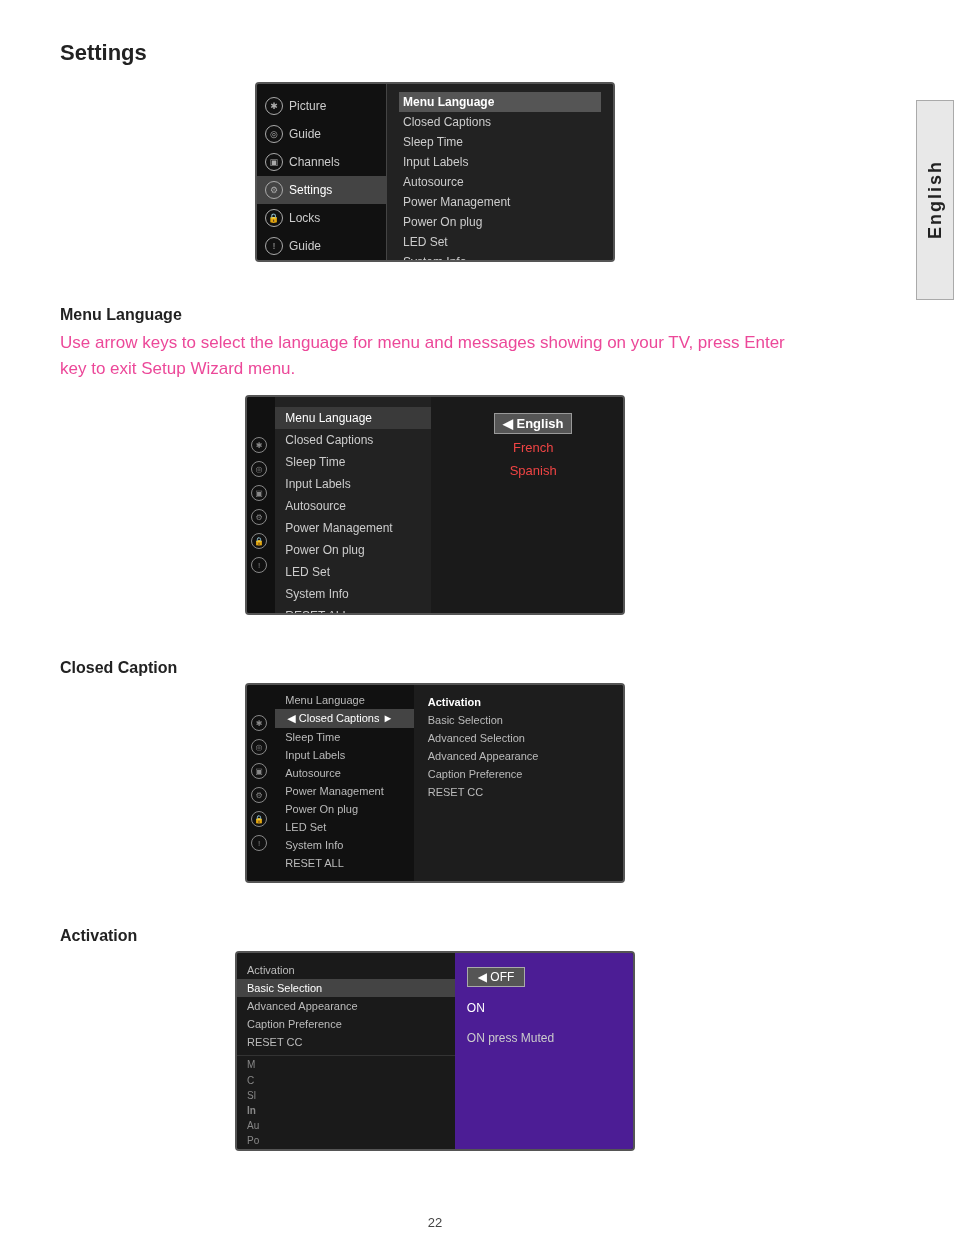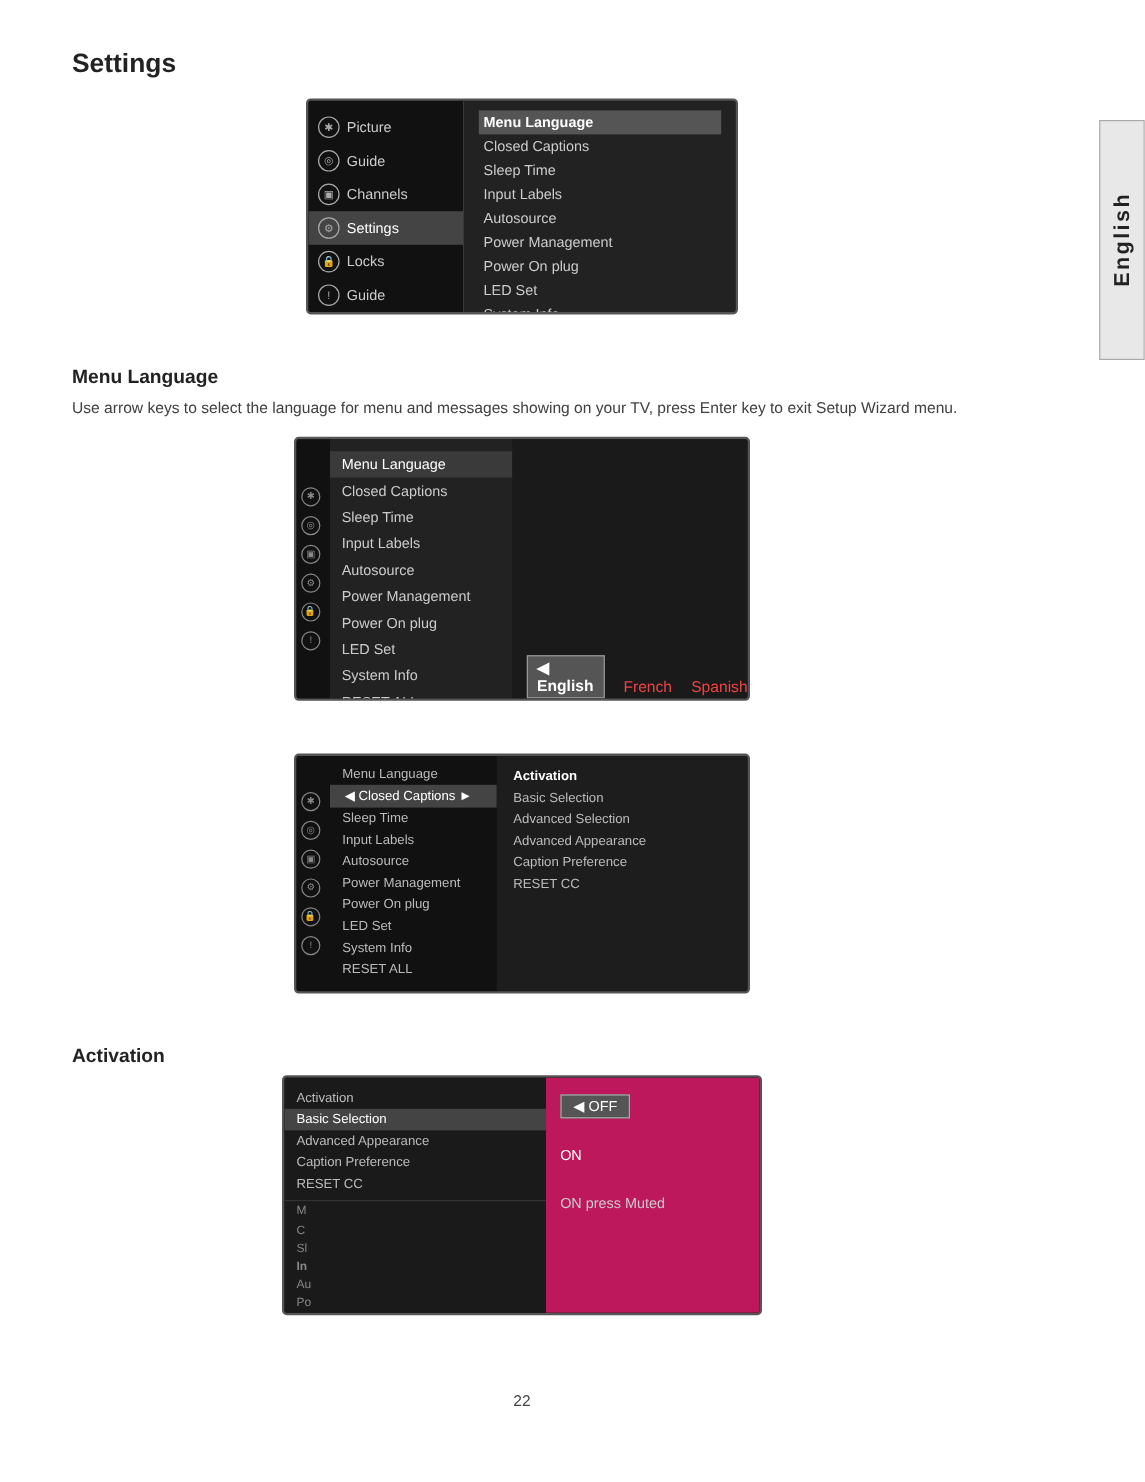--- a/index.html
+++ b/index.html
@@ -48,24 +48,24 @@
     }
 
     .section-title {
       font-size: 16px;
       font-weight: bold;
       margin-bottom: 6px;
       margin-top: 20px;
     }
 
     .section-desc {
-      font-size: 13px;
+      font-size: 17px;
       line-height: 1.5;
       margin-bottom: 14px;
-      color: #404040;
+      color: #ec4899;
     }
 
     
     .tv-screenshot {
       background: #1a1a1a;
       border: 2px solid #555;
       border-radius: 4px;
       margin: 0 auto 24px auto;
       display: block;
       overflow: hidden;
@@ -154,24 +154,24 @@
     .lang-panel .item.highlighted {
       color: #fff;
       background: #3a3a3a;
     }
 
     .lang-submenu {
       background: #1a1a1a;
       width: 55%;
       padding-top: 16px;
       display: flex;
-      flex-direction: row;
-      align-items: flex-end;
+      flex-direction: column;
+      align-items: center;
       padding-left: 12px;
-      gap: 16px;
+      gap: 4px;
     }
 
     .lang-submenu .lang-item {
       font-size: 13px;
       color: #ef4444;
       padding: 2px 0;
     }
 
     .lang-submenu .lang-item.selected {
       background: #555;
@@ -195,27 +195,27 @@
       display: flex;
     }
 
     .activation-left {
       background: #1a1a1a;
       width: 55%;
       padding: 8px 0;
     }
 
     .activation-right {
-      background: #be185d;
+      background: #4c1d95;
       width: 45%;
       display: flex;
       flex-direction: column;
       align-items: flex-start;
       padding: 14px 12px;
-      gap: 22px;
+      gap: 12px;
     }
 
     .activation-right .opt {
       font-size: 12px;
       color: #ccc;
       padding: 2px 0;
     }
 
     .activation-right .opt.selected {
       background: #555;
@@ -387,20 +387,21 @@
       </div>
 
       <div class="lang-submenu">
         <div class="lang-item selected">◀ English</div>
         <div class="lang-item">French</div>
         <div class="lang-item">Spanish</div>
       </div>
     </div>
   </div>
 
+  <div class="section-title">Closed Caption</div>
 
   <div class="screenshot-wrap">
     <div class="tv-screenshot screenshot-3">
 
       <div class="left-icons">
         <div class="icon-dot">✱</div>
         <div class="icon-dot">◎</div>
         <div class="icon-dot">▣</div>
         <div class="icon-dot">⚙</div>
         <div class="icon-dot">🔒</div>

